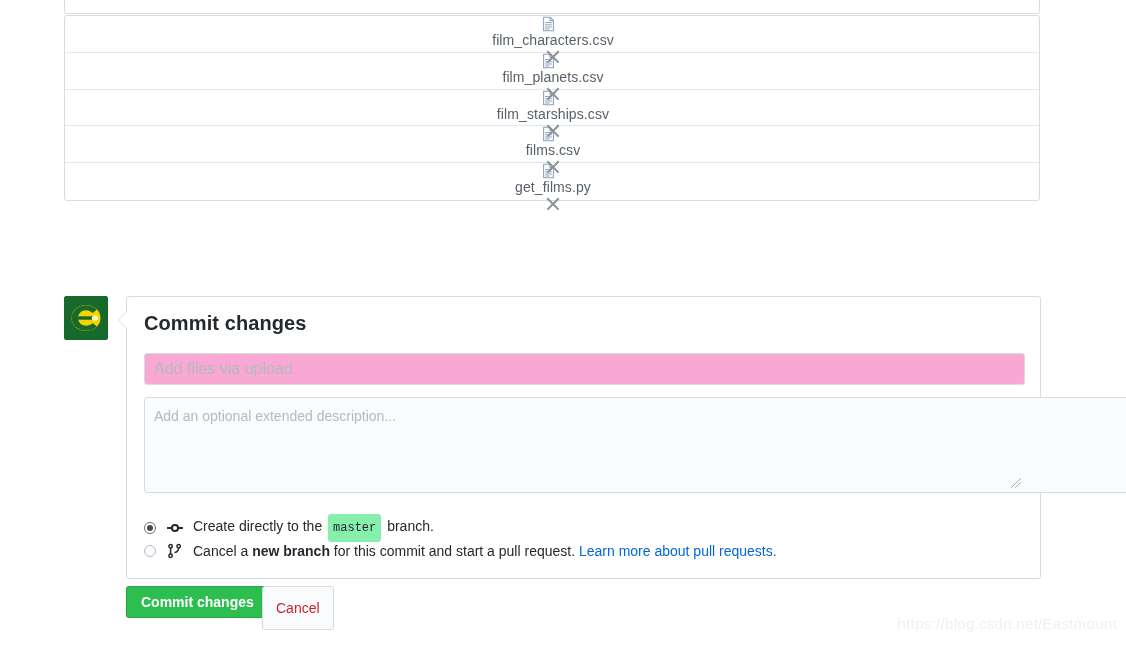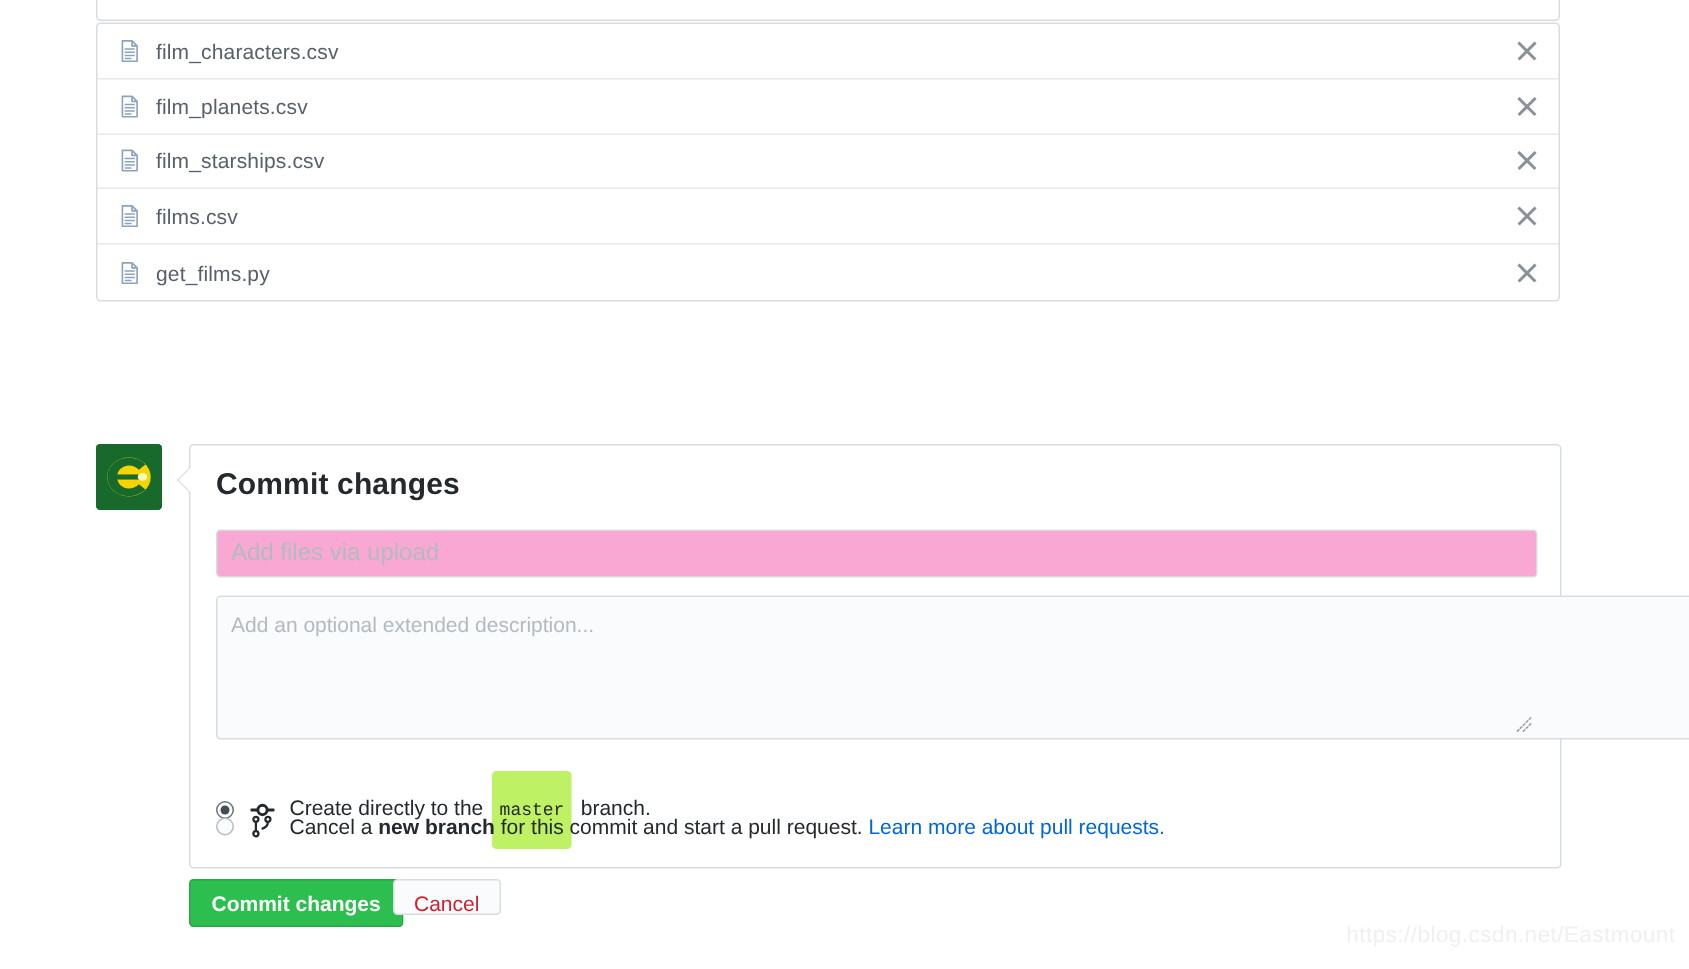--- a/index.html
+++ b/index.html
@@ -41,20 +41,21 @@
     background: #ffffff;
     box-sizing: border-box;
   }
   .file-row {
     display: flex;
     align-items: center;
     height: 36.8px;
     padding: 0 12px 0 14px;
     border-bottom: 1px solid #e6e8eb;
     box-sizing: border-box;
+    flex-direction: column;
   }
   .file-row:last-child { border-bottom: none; }
 
   .file-icon {
     width: 16px;
     height: 16px;
     flex: 0 0 16px;
     margin-right: 9px;
     display: block;
   }
@@ -232,24 +233,24 @@
     flex: 0 0 16px;
     margin-right: 10px;
     display: block;
   }
   .opt-text { display: inline; }
   .opt-text b { font-weight: bold; }
   .code-badge {
     display: inline-block;
     font-family: "Liberation Mono", monospace;
     font-size: 12px;
-    background: #bef264;
-    color: #24292e;
-    border-radius: 3px;
-    padding: 19px 5px;
+    background: #86efac;
+    color: #24292e;
+    border-radius: 3px;
+    padding: 7px 5px;
     margin: 0 2px;
     vertical-align: baseline;
   }
   .link {
     color: #0366d6;
     text-decoration: none;
     cursor: pointer;
   }
 
   
@@ -266,21 +267,21 @@
     font-family: "Liberation Sans", sans-serif;
     font-size: 14px;
     font-weight: bold;
     cursor: pointer;
     line-height: 30px;
   }
   #btn-cancel {
     position: absolute;
     left: 262px;
     top: 586px;
-    height: 24px;
+    height: 44px;
     padding: 0 13px;
     background: #fafbfc;
     border: 1px solid #d8dce1;
     border-radius: 3px;
     color: #cb2431;
     font-family: "Liberation Sans", sans-serif;
     font-size: 14px;
     cursor: pointer;
     line-height: 30px;
   }

